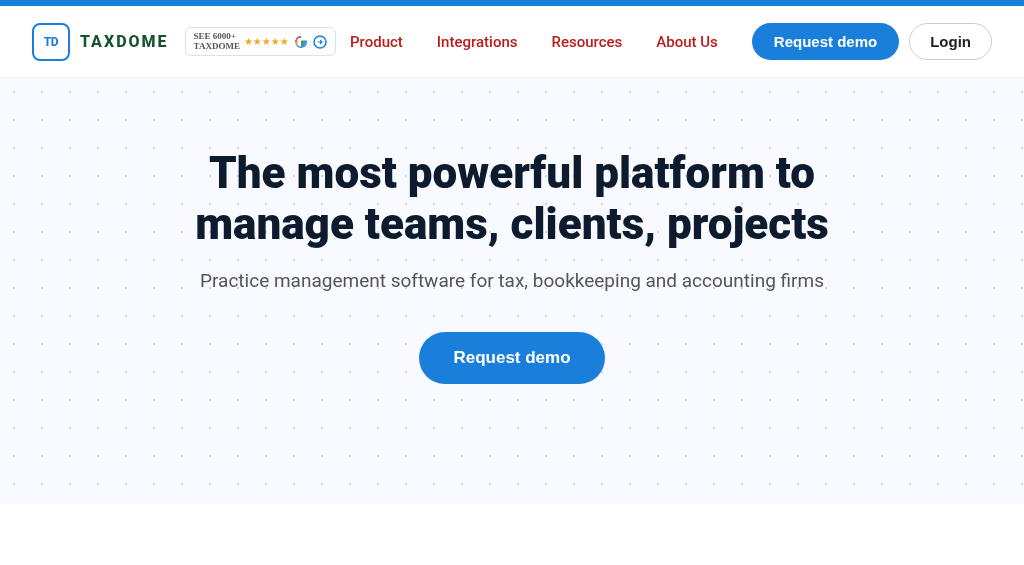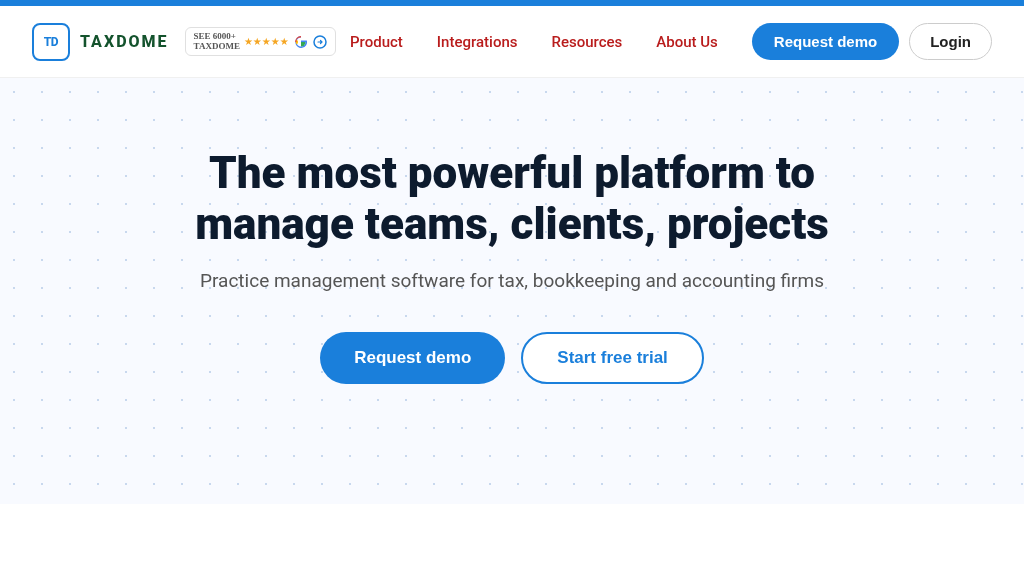--- a/index.html
+++ b/index.html
@@ -227,16 +227,15 @@
 
 <section class="hero">
   <h1>
     <span>The most powerful platform to</span><br>
     <span>manage teams, clients, projects</span>
   </h1>
   <p class="subtitle">Practice management software for tax, bookkeeping and accounting firms</p>
 
   <div class="hero-buttons">
     <button class="btn-hero-primary">Request demo</button>
-    <button class="btn-hero-secondary">Start free trial</button>
   </div>
 
 </section>
 
 </body></html>

